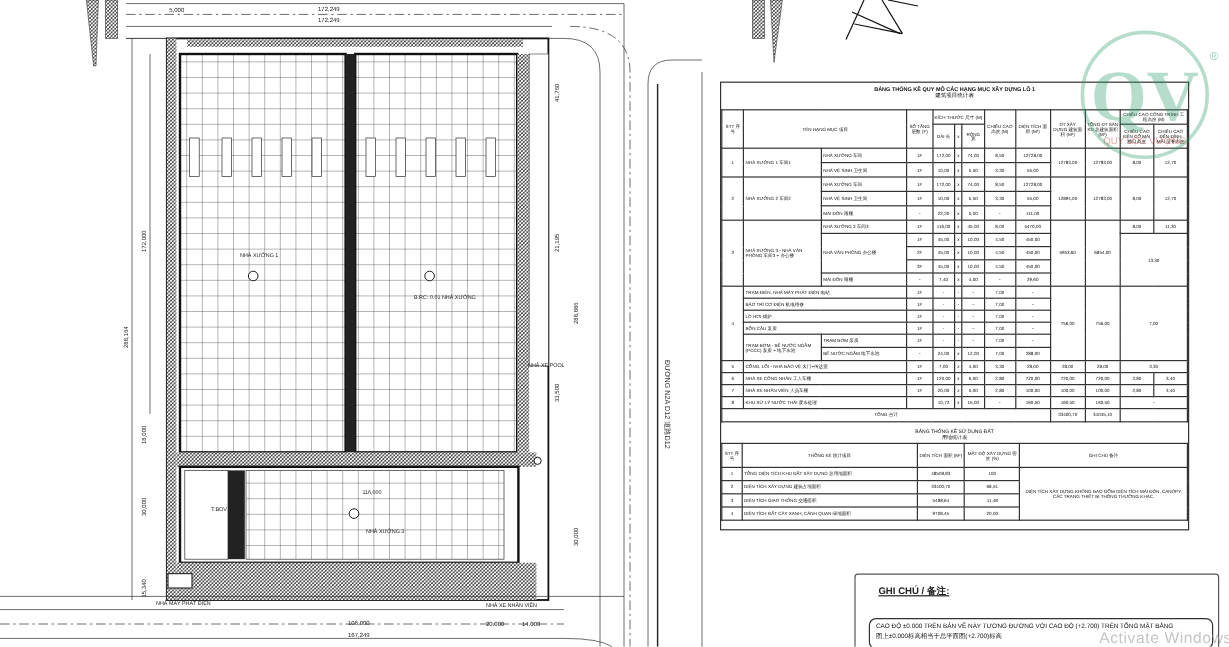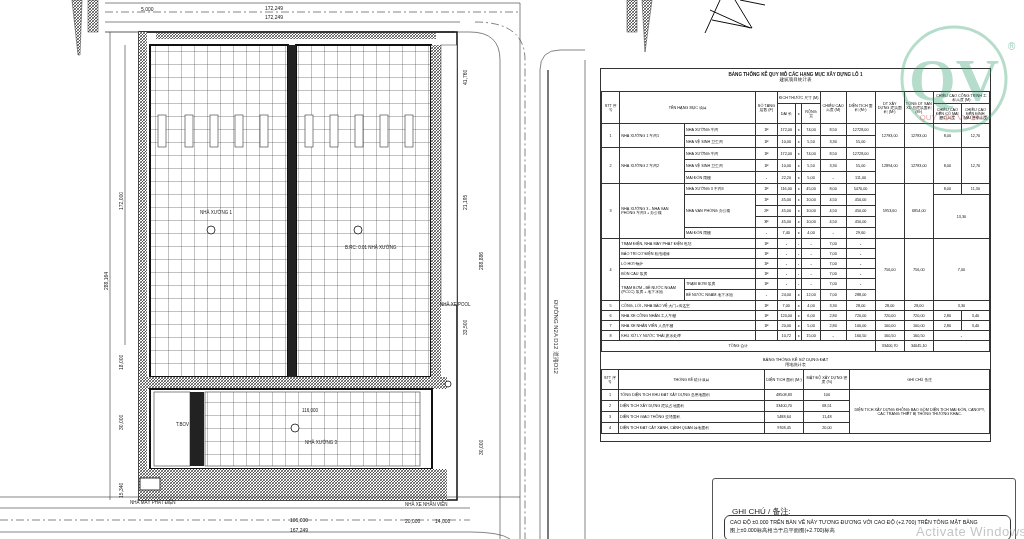--- a/index.html
+++ b/index.html
@@ -12,21 +12,21 @@
   
   .sheet{position:absolute;left:600px;top:68px;width:389px;height:372px;border:1px solid #333;background:#fff;}
   .sheet-title{position:absolute;left:0;top:3px;width:100%;text-align:center;font-size:4.6px;line-height:5px;font-weight:bold;}
   table.t{border-collapse:collapse;position:absolute;font-size:3.8px;line-height:4px;}
   table.t td, table.t th{border:0.6px solid #333;padding:0 1px;text-align:center;vertical-align:middle;font-weight:normal;}
   table.t td.l{text-align:left;}
   .t1{left:0;top:22px;width:389px;}
   .t2-title{position:absolute;left:0;top:288px;width:100%;text-align:center;font-size:4.2px;line-height:5px;}
   .t2{left:0;top:300px;width:389px;}
   .note-box{position:absolute;left:712px;top:478px;width:302px;height:70px;border:1px solid #555;border-radius:3px;}
-  .note-title{position:absolute;left:732px;top:506px;font-size:8px;color:#222;text-decoration:underline;}
+  .note-title{position:absolute;left:732px;top:487px;font-size:8px;color:#222;text-decoration:underline;font-weight:bold;}
   .note-pill{position:absolute;left:724px;top:515px;width:285px;height:24px;border:1px solid #333;border-radius:6px;}
   .note-l1{position:absolute;left:730px;top:519px;font-size:5.3px;white-space:nowrap;}
   .note-l2{position:absolute;left:730px;top:527px;font-size:5.3px;white-space:nowrap;}
   .activate{position:absolute;left:868px;top:524px;font-size:13px;color:rgba(150,150,150,0.55);white-space:nowrap;letter-spacing:0.5px;margin-left:48px;}
   .watermark{position:absolute;left:896px;top:22px;width:120px;height:115px;}
 </style>
 </head>
 <body>
 
 <svg class="cad" viewBox="0 0 1024 539" xmlns="http://www.w3.org/2000/svg">

